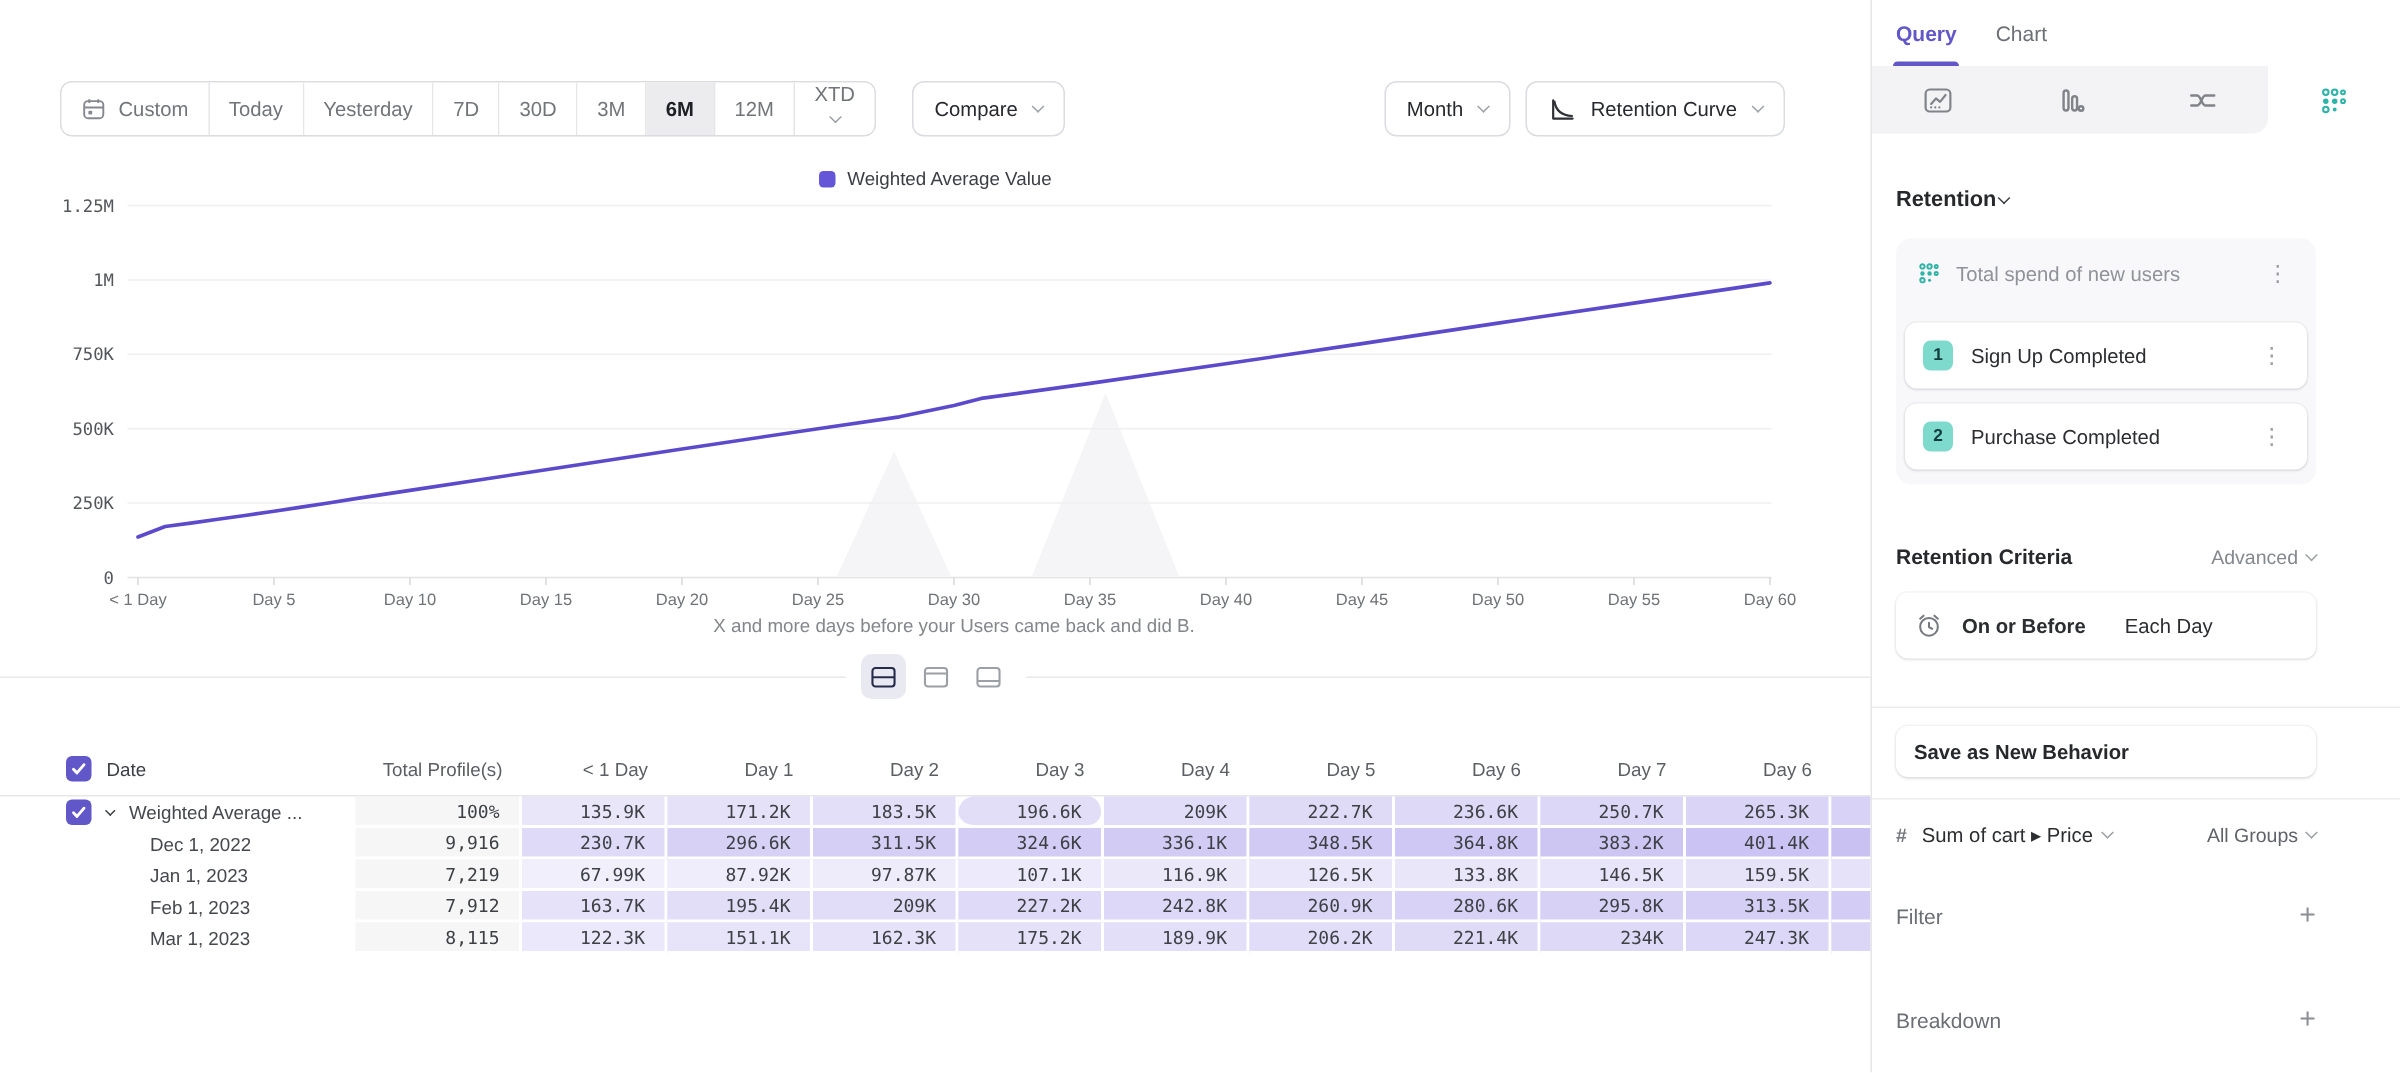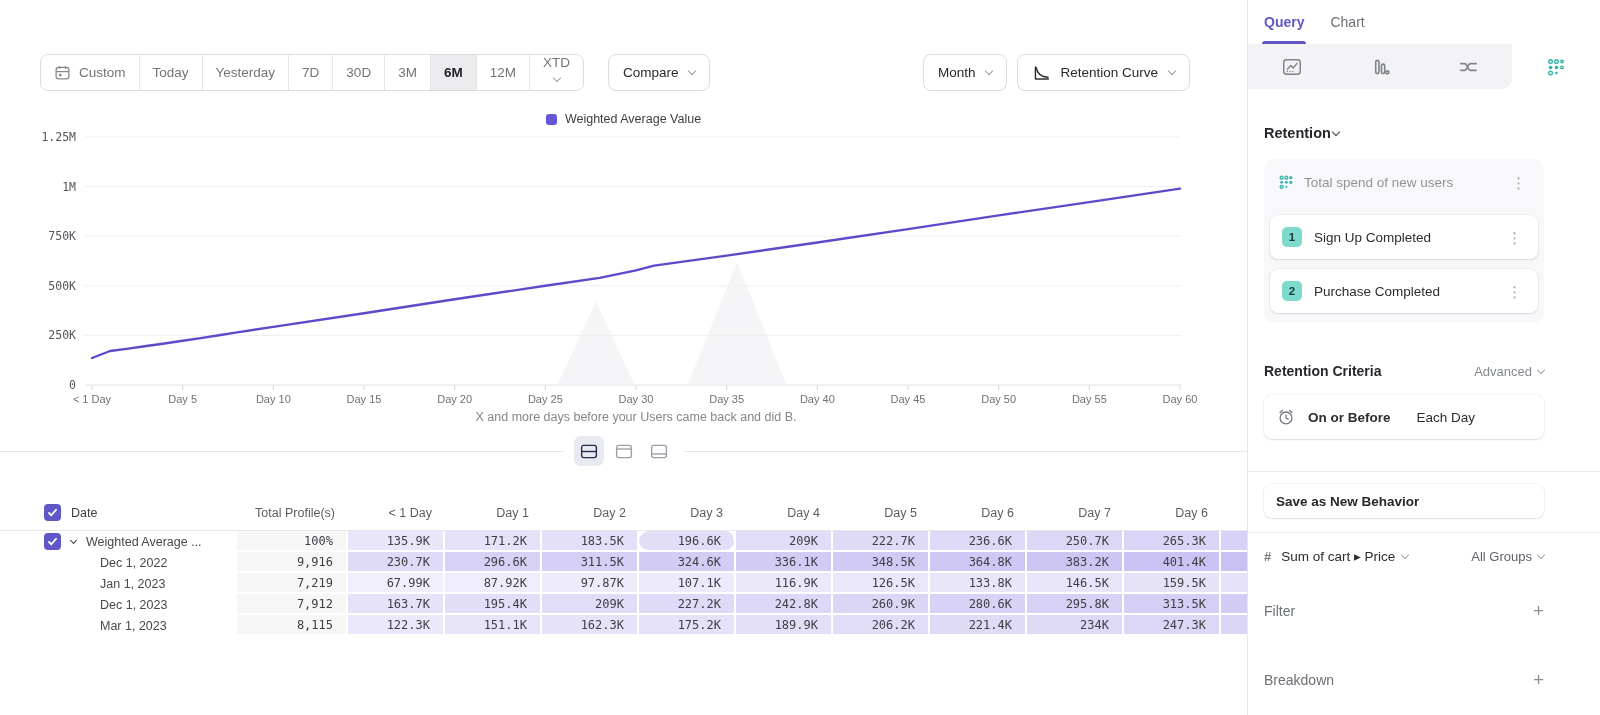--- a/index.html
+++ b/index.html
@@ -314,21 +314,21 @@
           <div class="tc val-c mono" style="background: rgba(124, 106, 224, 0.14);">107.1K</div>
           <div class="tc val-c mono" style="background: rgba(124, 106, 224, 0.153);">116.9K</div>
           <div class="tc val-c mono" style="background: rgba(124, 106, 224, 0.16);">126.5K</div>
           <div class="tc val-c mono" style="background: rgba(124, 106, 224, 0.165);">133.8K</div>
           <div class="tc val-c mono" style="background: rgba(124, 106, 224, 0.176);">146.5K</div>
           <div class="tc val-c mono" style="background: rgba(124, 106, 224, 0.19);">159.5K</div>
           <div class="tc sliver" style="background: rgba(124, 106, 224, 0.196);"></div>
         </div>
         <div class="trow data">
           <div class="tc date-c">
-            <span class="row-label indent">Dec 1, 2023</span>
+            <span class="row-label indent">Feb 1, 2023</span>
           </div>
           <div class="tc total-c mono">7,912</div>
           <div class="tc val-c mono" style="background: rgba(124, 106, 224, 0.192);">163.7K</div>
           <div class="tc val-c mono" style="background: rgba(124, 106, 224, 0.22);">195.4K</div>
           <div class="tc val-c mono" style="background: rgba(124, 106, 224, 0.23);">209K</div>
           <div class="tc val-c mono" style="background: rgba(124, 106, 224, 0.247);">227.2K</div>
           <div class="tc val-c mono" style="background: rgba(124, 106, 224, 0.263);">242.8K</div>
           <div class="tc val-c mono" style="background: rgba(124, 106, 224, 0.28);">260.9K</div>
           <div class="tc val-c mono" style="background: rgba(124, 106, 224, 0.294);">280.6K</div>
           <div class="tc val-c mono" style="background: rgba(124, 106, 224, 0.306);">295.8K</div>

